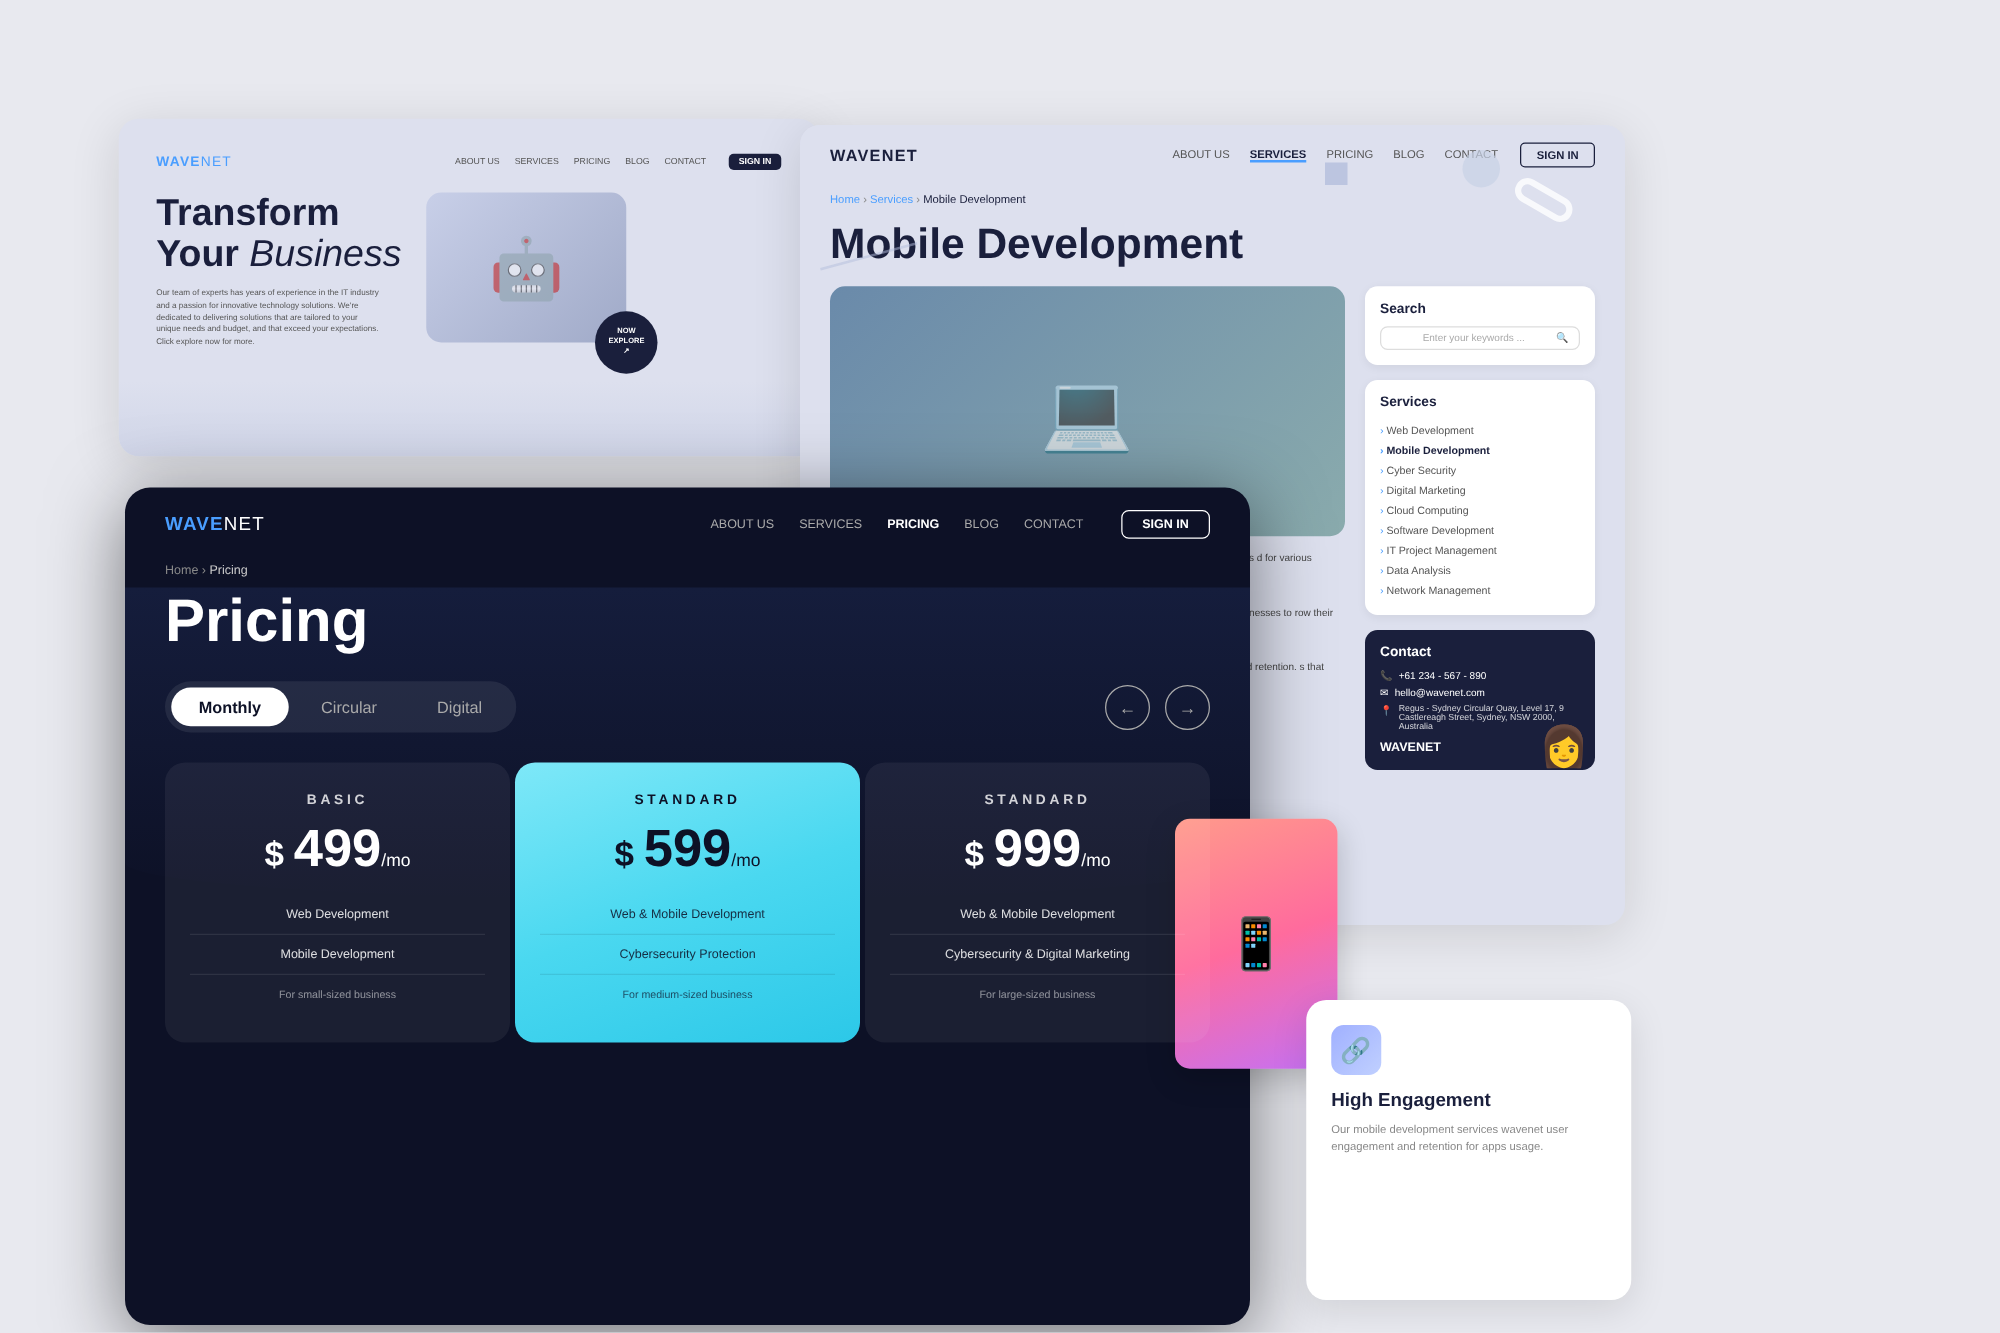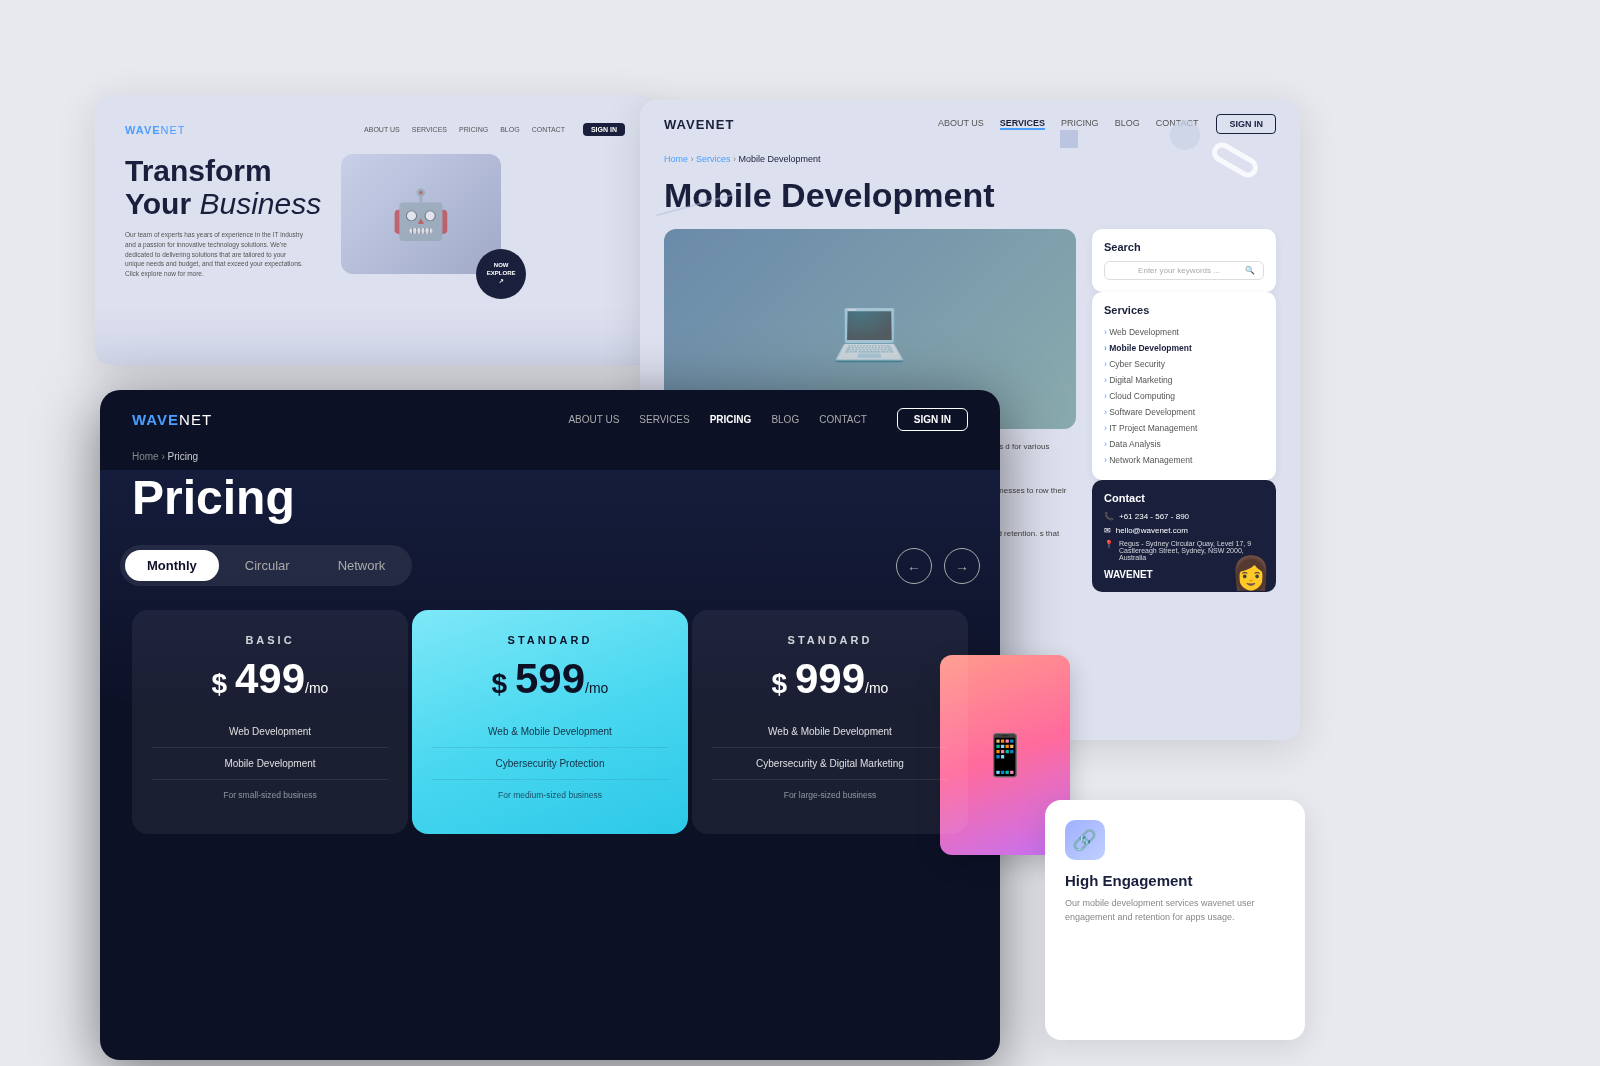--- a/index.html
+++ b/index.html
@@ -185,20 +185,21 @@
       font-size: 8px;
       color: #444;
       line-height: 1.6;
     }
 
     
     .sidebar-panel {
       background: #fff;
       border-radius: 10px;
       padding: 12px;
+      margin-bottom: 12px;
       box-shadow: 0 2px 8px rgba(0,0,0,0.06);
     }
     .sidebar-panel h4 { font-size: 11px; font-weight: 700; color: #1a1f3c; margin-bottom: 8px; }
     .sidebar-panel .search-box {
       display: flex;
       align-items: center;
       border: 1px solid #ddd;
       border-radius: 6px;
       padding: 4px 8px;
       font-size: 8px;
@@ -282,21 +283,21 @@
       font-size: 10px;
       color: #888;
     }
     .card-pricing .page-title {
       padding: 6px 32px 20px;
       font-size: 48px;
       font-weight: 900;
       color: #fff;
     }
     .card-pricing .toggle-bar {
-      padding: 0 20px;
+      padding: 0 32px;
       display: flex;
       align-items: center;
       gap: 0;
       margin-bottom: 24px;
     }
     .toggle-pill {
       display: inline-flex;
       background: rgba(255,255,255,0.08);
       border-radius: 30px;
       padding: 5px;
@@ -565,21 +566,21 @@
   <div class="breadcrumb" style="color:#888;position:relative;z-index:1">
     <span>Home</span> › 
     <span style="color:#ccc">Pricing</span>
   </div>
   <div class="page-title" style="position:relative;z-index:1">Pricing</div>
 
   <div class="toggle-bar" style="position:relative;z-index:1">
     <div class="toggle-pill">
       <div class="tab active">Monthly</div>
       <div class="tab">Circular</div>
-      <div class="tab">Network</div>
+      <div class="tab">Digital</div>
     </div>
     <div class="toggle-arrows">
       <div class="arrow-btn">←</div>
       <div class="arrow-btn">→</div>
     </div>
   </div>
 
   <div class="pricing-cards" style="position:relative;z-index:1">
 
     <div class="pricing-card">

